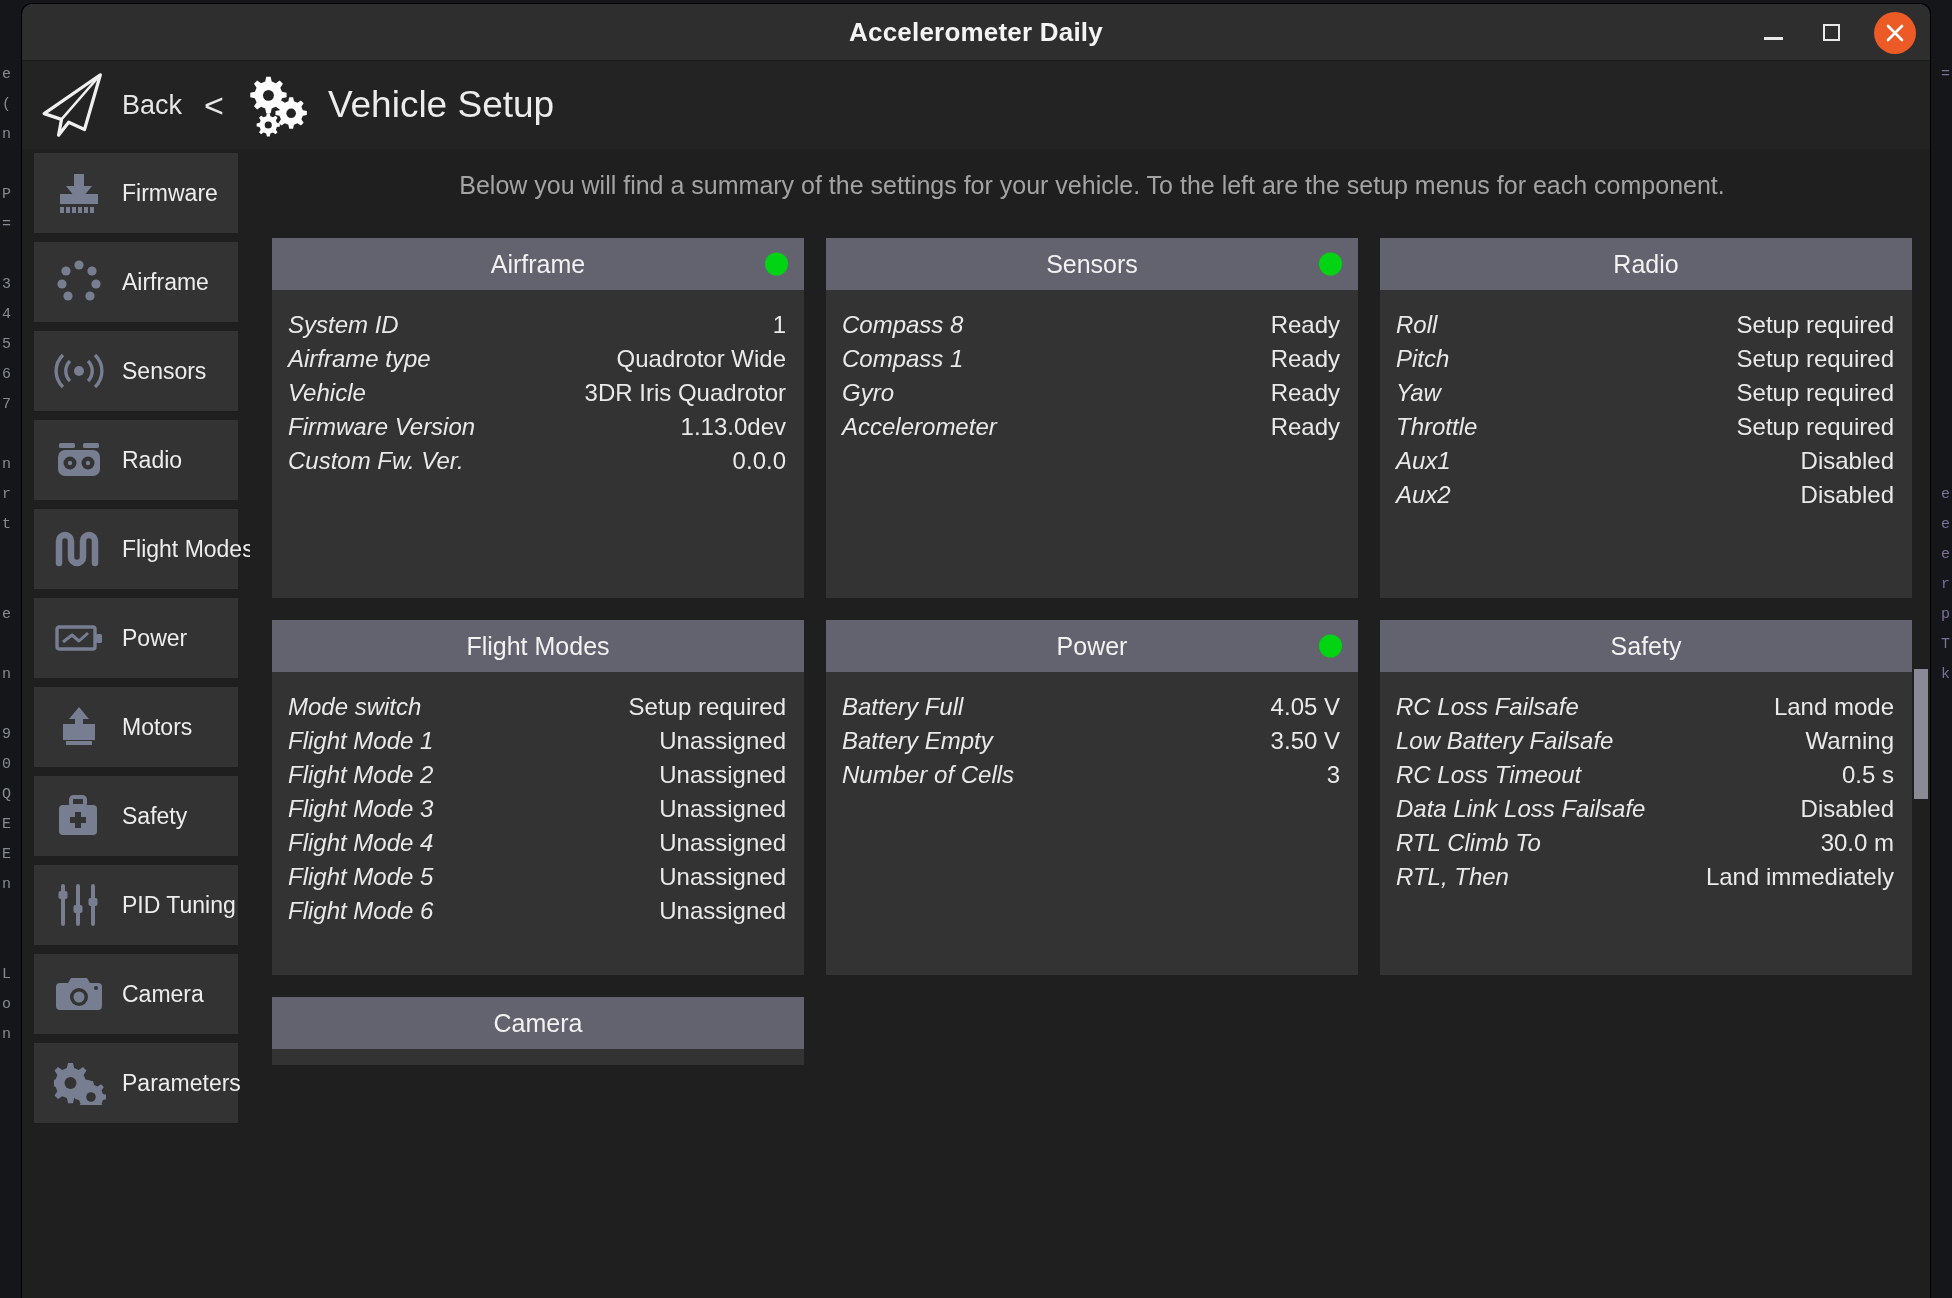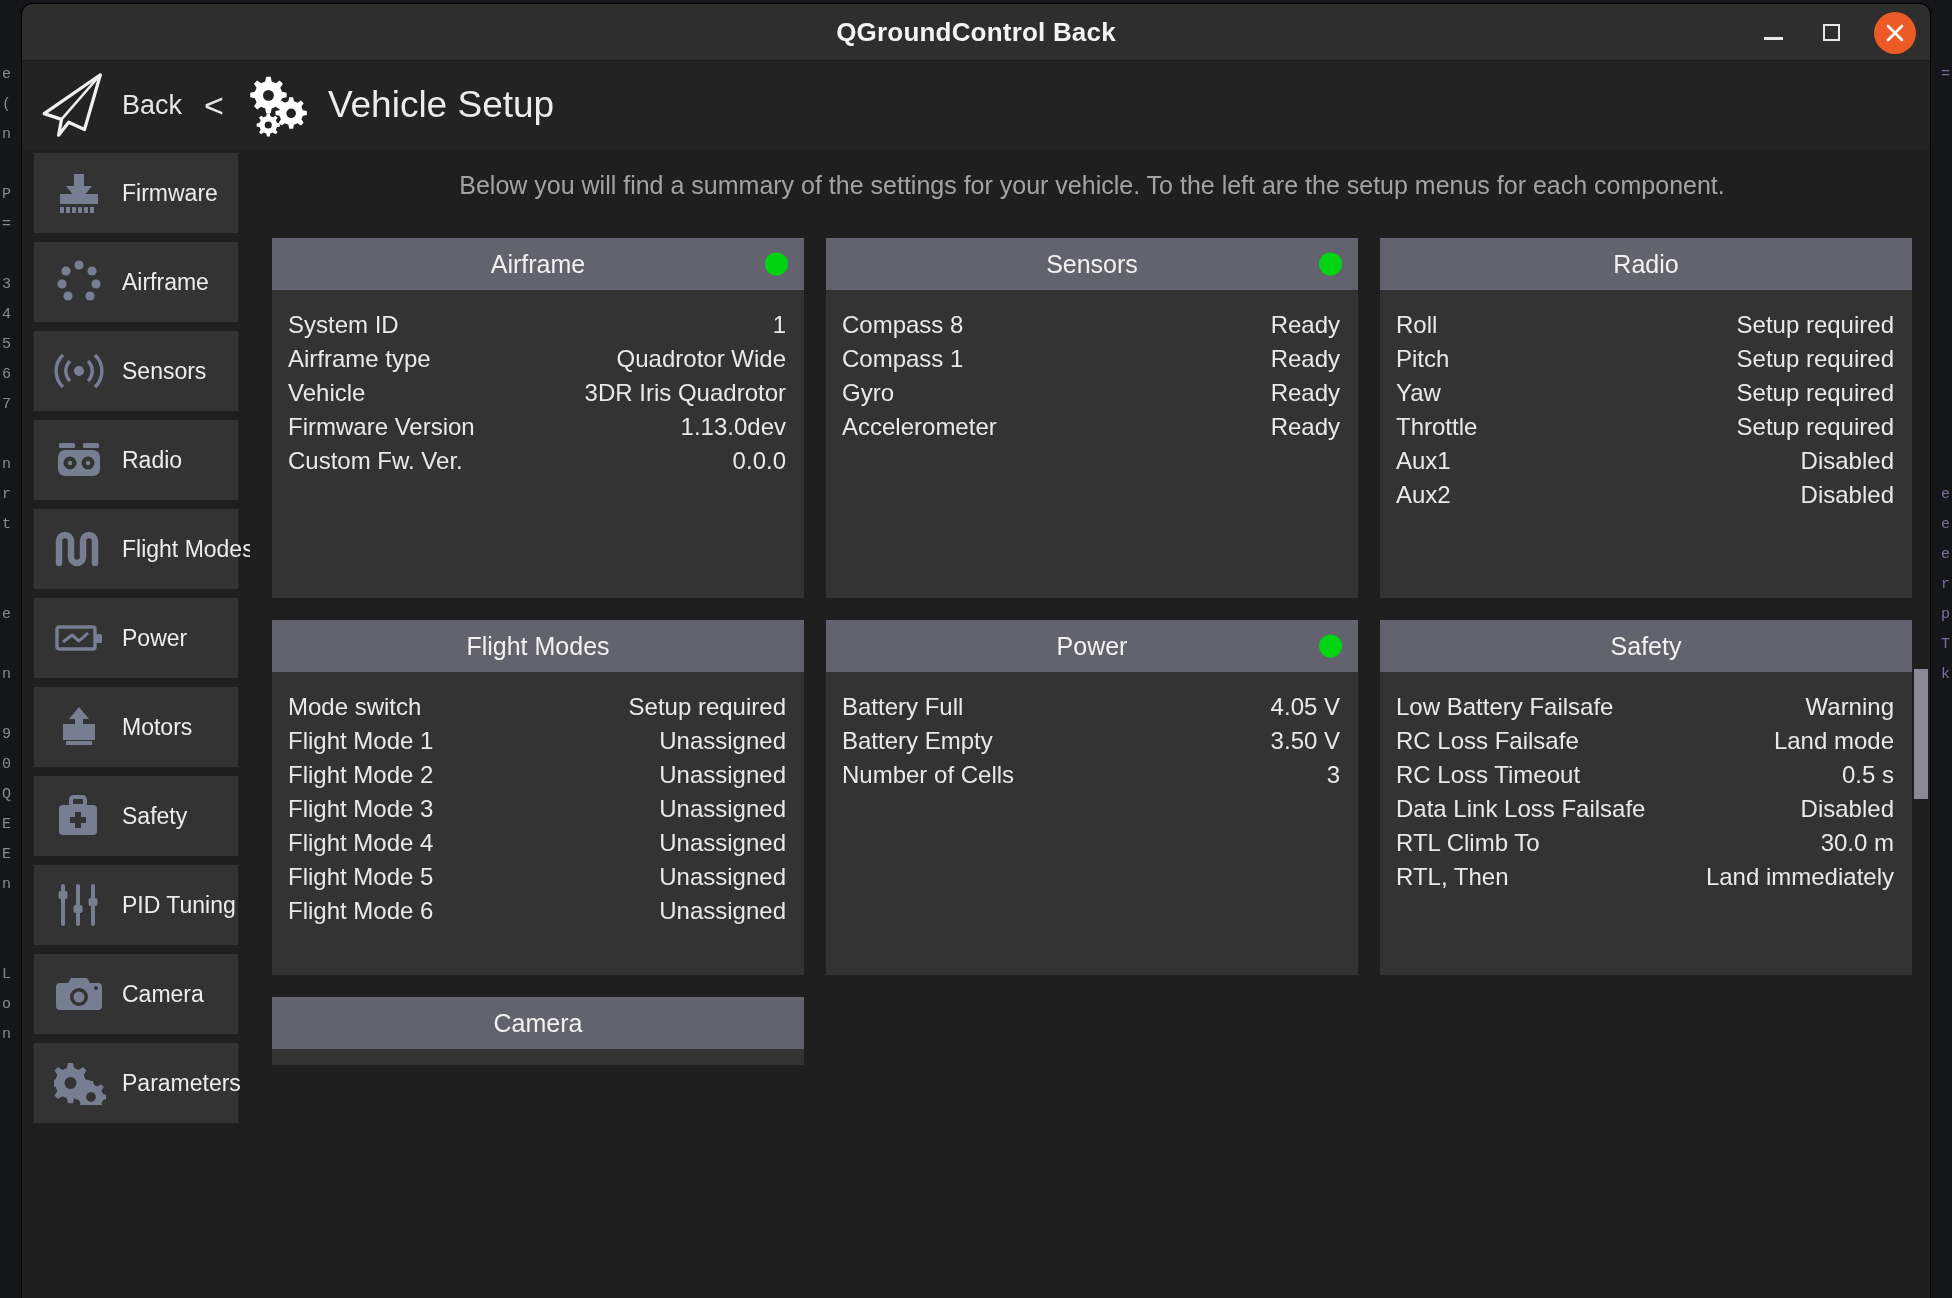--- a/index.html
+++ b/index.html
@@ -201,21 +201,21 @@
   }
   .kv-row {
     display: flex;
     justify-content: space-between;
     align-items: baseline;
     font-size: 24px;
     line-height: 34px;
     color: #e9e9e9;
     white-space: nowrap;
   }
-  .kv-key { color: #e9e9e9; }
+  .kv-key { color: #e9e9e9; font-style: italic; }
   .kv-val { color: #e9e9e9; }
 
   .card-tall  { min-height: 360px; }
   .card-tall2 { min-height: 355px; }
 
   .card-camera {
     grid-column: 1 / 2;
   }
   .card-camera .card-body { min-height: 16px; padding: 0; }
 
@@ -293,21 +293,21 @@
 e
 r
 p
 T
 k</pre>
 </div>
 
 <div id="window">
 
   <div id="titlebar">
-    <span id="title-text">QGroundControl Back</span>
+    <span id="title-text">Accelerometer Daily</span>
     <div id="win-controls">
       <div class="win-btn">
         <span class="min-glyph"></span>
       </div>
       <div class="win-btn">
         <span class="max-glyph"></span>
       </div>
       <div id="close-btn">
         <svg width="24" height="24" viewBox="0 0 24 24">
           <path d="M5 5 L19 19 M19 5 L5 19" stroke="#fff" stroke-width="2.6" stroke-linecap="round" fill="none"></path>
@@ -629,26 +629,26 @@
             </div>
           </div>
         </div>
 
         <div class="card card-tall2">
           <div class="card-head">
             <span class="card-title">Safety</span>
           </div>
           <div class="card-body">
             <div class="kv-row">
+              <span class="kv-key">RC Loss Failsafe</span>
+              <span class="kv-val">Land mode</span>
+            </div>
+            <div class="kv-row">
               <span class="kv-key">Low Battery Failsafe</span>
               <span class="kv-val">Warning</span>
-            </div>
-            <div class="kv-row">
-              <span class="kv-key">RC Loss Failsafe</span>
-              <span class="kv-val">Land mode</span>
             </div>
             <div class="kv-row">
               <span class="kv-key">RC Loss Timeout</span>
               <span class="kv-val">0.5 s</span>
             </div>
             <div class="kv-row">
               <span class="kv-key">Data Link Loss Failsafe</span>
               <span class="kv-val">Disabled</span>
             </div>
             <div class="kv-row">

